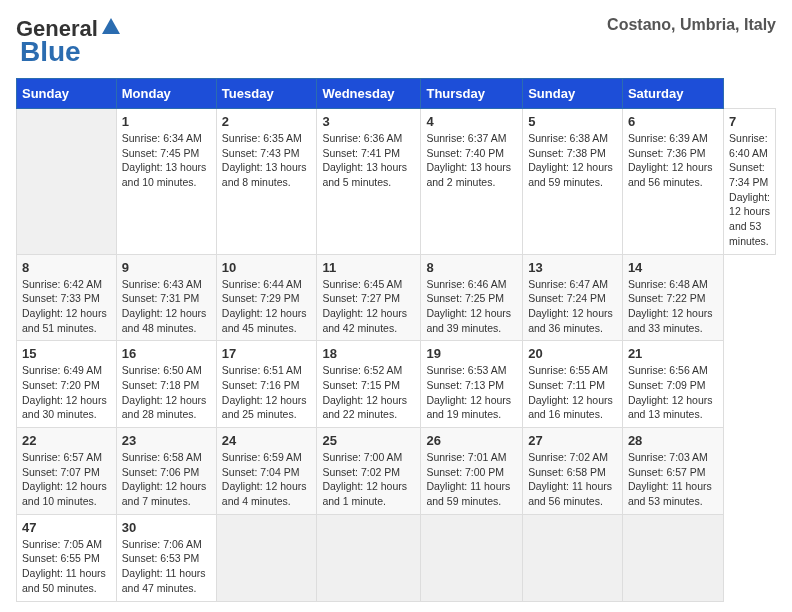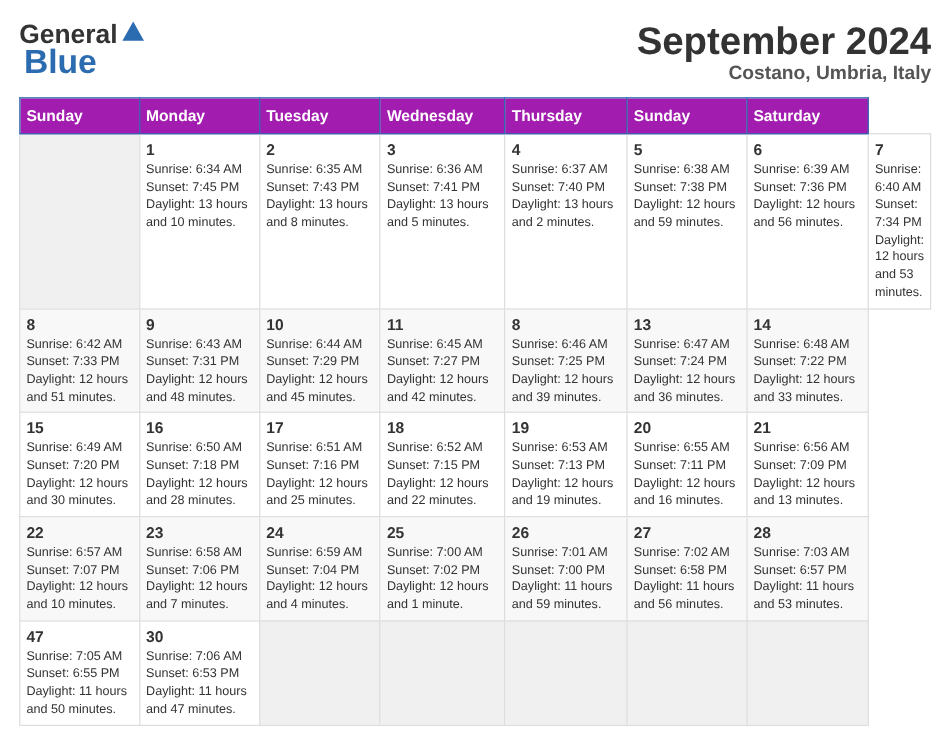--- a/index.html
+++ b/index.html
@@ -34,21 +34,21 @@
       color: #555;
       font-weight: bold;
       text-align: right;
     }
     table {
       width: 100%;
       border-collapse: collapse;
       font-size: 11px;
     }
     thead tr th {
-      background: #a21caf;
+      background: #1d4ed8;
       color: #fff;
       padding: 7px 5px;
       text-align: left;
       font-size: 13px;
       font-weight: bold;
       border: 1px solid #2b6cb0;
     }
     tbody tr td {
       vertical-align: top;
       padding: 5px 5px;
@@ -83,21 +83,20 @@
   <div class="logo">
     <div style="display:flex; align-items:center;">
       <span style="font-size:22px; font-weight:bold; color:#333;text-align:center;">General</span>
       <svg width="22" height="22" viewBox="0 0 22 22" style="margin-left:2px; margin-top:-4px;">
         <polygon points="2,18 11,2 20,18" fill="#2b6cb0"></polygon>
       </svg>
     </div>
     <span style="font-size:28px; font-weight:bold; color:#2b6cb0; margin-top:-6px; margin-left:4px;">Blue</span>
   </div>
   <div class="title-block">
-    <h1>September 2024</h1>
     <h2>Costano, Umbria, Italy</h2>
   </div>
 </div>
 
 <table>
   <thead>
     <tr id="thead-row">
         <th>Sunday</th>
         <th>Monday</th>
         <th>Tuesday</th>

